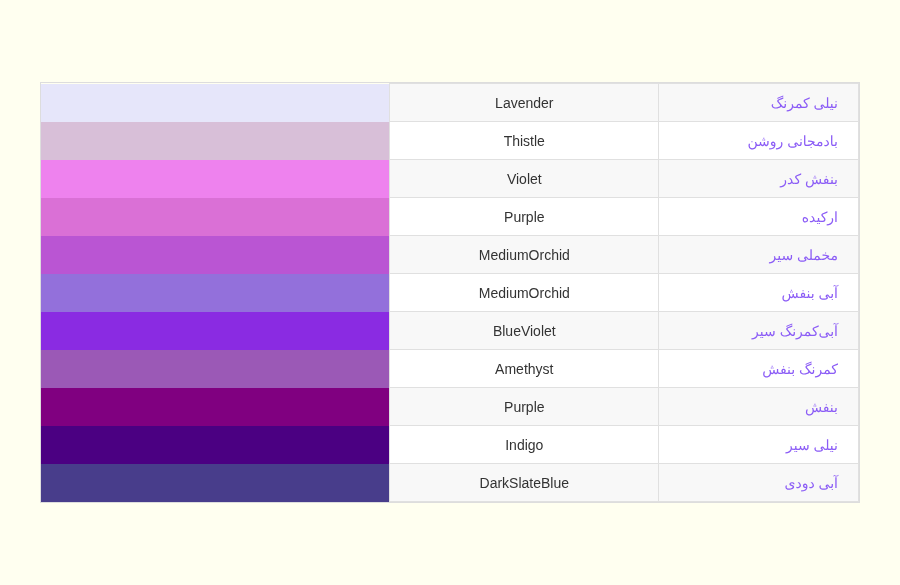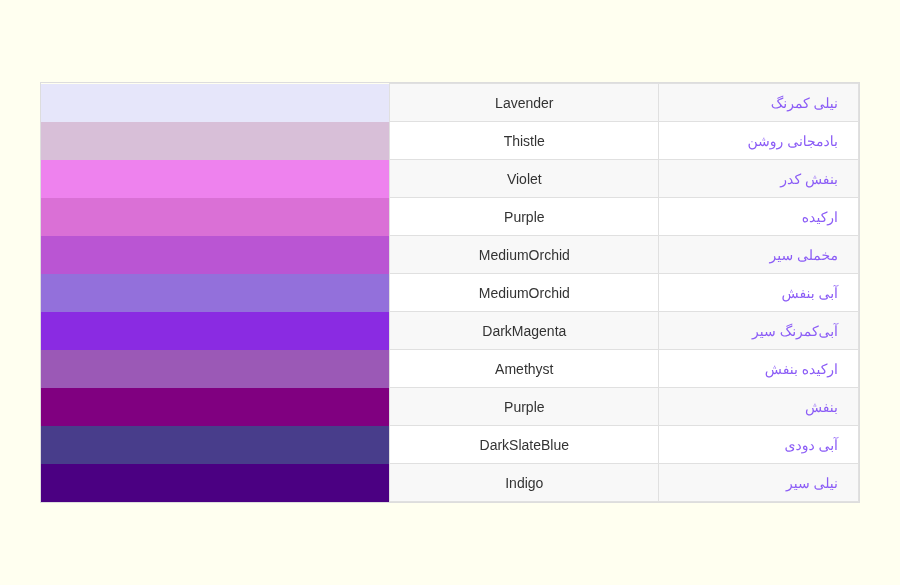--- a/index.html
+++ b/index.html
@@ -89,38 +89,38 @@
           <td class="name-cell">MediumOrchid</td>
           <td class="farsi-cell">مخملی سیر</td>
         </tr>
         <tr>
           <td class="color-cell" style="background-color: rgb(147, 112, 219);"></td>
           <td class="name-cell">MediumOrchid</td>
           <td class="farsi-cell">آبی بنفش</td>
         </tr>
         <tr>
           <td class="color-cell" style="background-color: rgb(138, 43, 226);"></td>
-          <td class="name-cell">DarkMagenta</td>
+          <td class="name-cell">BlueViolet</td>
           <td class="farsi-cell">آبی‌کمرنگ سیر</td>
         </tr>
         <tr>
           <td class="color-cell" style="background-color: rgb(155, 89, 182);"></td>
           <td class="name-cell">Amethyst</td>
-          <td class="farsi-cell">ارکیده بنفش</td>
+          <td class="farsi-cell">کمرنگ بنفش</td>
         </tr>
         <tr>
           <td class="color-cell" style="background-color: rgb(128, 0, 128);"></td>
           <td class="name-cell">Purple</td>
           <td class="farsi-cell">بنفش</td>
         </tr>
         <tr>
+          <td class="color-cell" style="background-color: rgb(75, 0, 130);"></td>
+          <td class="name-cell">Indigo</td>
+          <td class="farsi-cell">نیلی سیر</td>
+        </tr>
+        <tr>
           <td class="color-cell" style="background-color: rgb(72, 61, 139);"></td>
           <td class="name-cell">DarkSlateBlue</td>
           <td class="farsi-cell">آبی دودی</td>
-        </tr>
-        <tr>
-          <td class="color-cell" style="background-color: rgb(75, 0, 130);"></td>
-          <td class="name-cell">Indigo</td>
-          <td class="farsi-cell">نیلی سیر</td>
         </tr>
       </tbody>
   </table>
 </div>
 
 </body></html>

